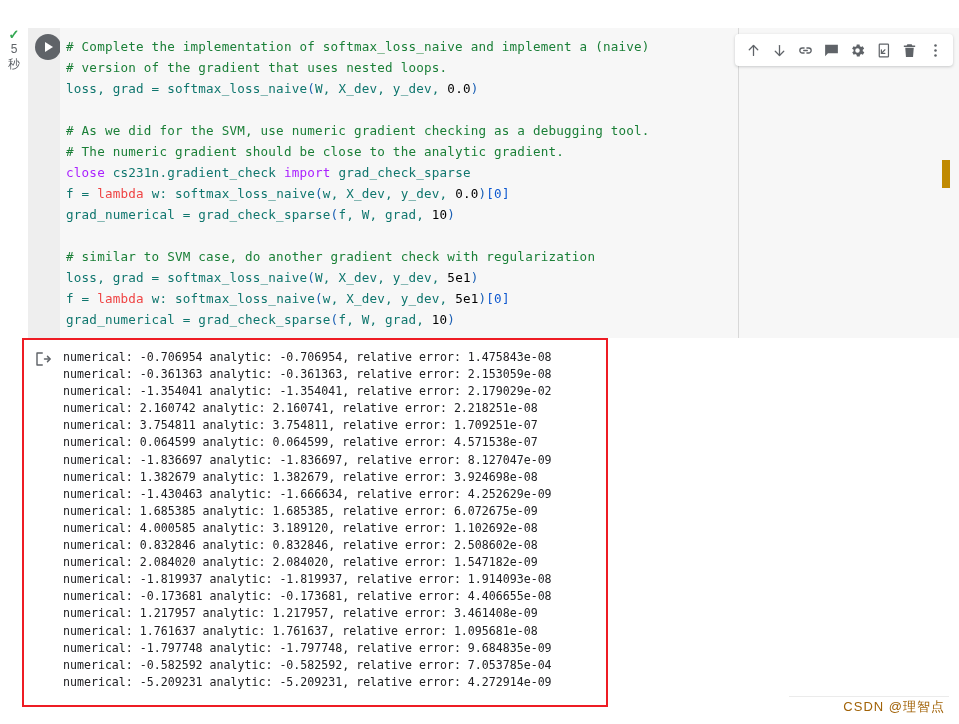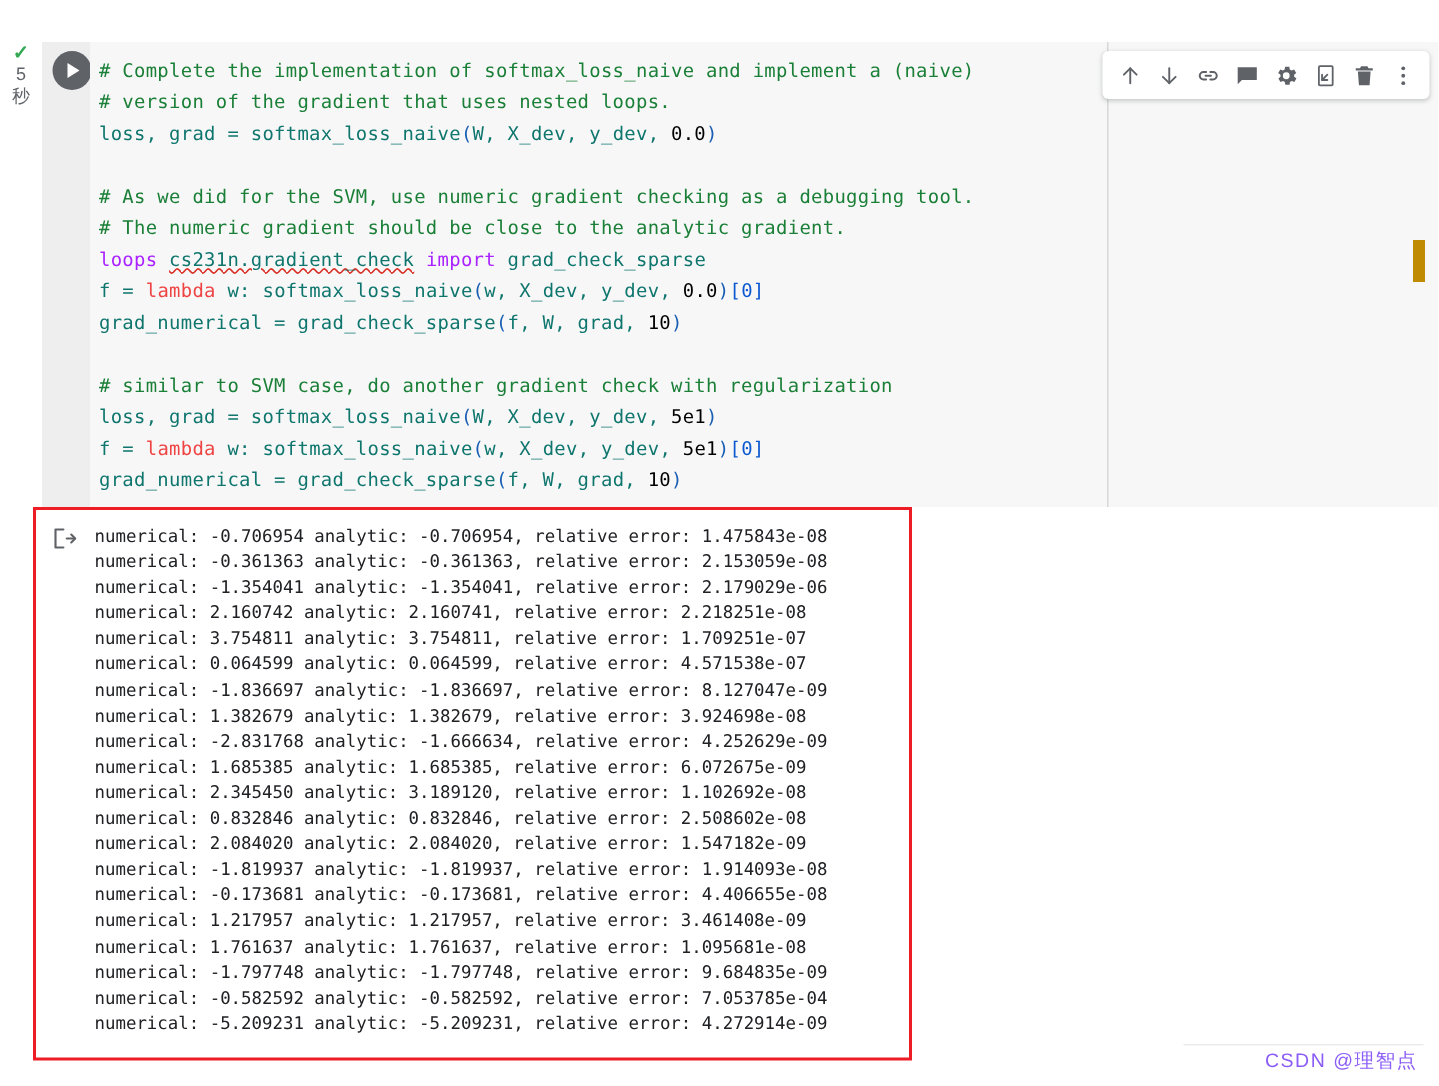--- a/index.html
+++ b/index.html
@@ -95,21 +95,20 @@
     letter-spacing: 0.2px;
   }
   .tok-com { color: #1a7f37; margin-top: 19px; }
   .tok-kw  { color: #aa22ff; }
   .tok-bl  { color: #ef4444; }
   .tok-num { color: #000000; }
   .tok-par { color: #1a5fb4; }
   .tok-brk { color: #0b57d0; }
   .tok-id  { color: #0f766e; }
   .squiggle {
-    text-decoration: underline;
     text-decoration-style: wavy;
     text-decoration-color: #d93025;
     text-decoration-thickness: 1px;
   }
 
   
   .cell-toolbar {
     position: absolute;
     right: 6px; top: 6px;
     height: 32px;
@@ -162,21 +161,21 @@
     white-space: pre;
     color: #202124;
     letter-spacing: 0px;
   }
 
   
   .watermark {
     position: absolute;
     right: 14px; bottom: 8px;
     font-size: 13px;
-    color: #8b5cf6;
+    color: #a16207;
     letter-spacing: 1px;
     user-select: none;
   }
   .wm-rule {
     position: absolute;
     right: 10px; bottom: 27px;
     width: 160px; height: 1px;
     background: #ebebeb;
   }
 </style>
@@ -201,21 +200,21 @@
 
     <div class="code-scroll-right"></div>
 
     <div class="code-area">
       <pre class="code" id="code-pre"><span class="tok-com"># Complete the implementation of softmax_loss_naive and implement a (naive)</span>
 <span class="tok-com"># version of the gradient that uses nested loops.</span>
 <span class="tok-id">loss, grad = softmax_loss_naive</span><span class="tok-par">(</span><span class="tok-id">W, X_dev, y_dev, </span><span class="tok-num">0.0</span><span class="tok-par">)</span>
 
 <span class="tok-com"># As we did for the SVM, use numeric gradient checking as a debugging tool.</span>
 <span class="tok-com"># The numeric gradient should be close to the analytic gradient.</span>
-<span class="tok-kw">loops </span><span class="tok-id squiggle">cs231n.gradient_check</span><span class="tok-kw"> import </span><span class="tok-id">grad_check_sparse</span>
+<span class="tok-kw">close </span><span class="tok-id squiggle">cs231n.gradient_check</span><span class="tok-kw"> import </span><span class="tok-id">grad_check_sparse</span>
 <span class="tok-id">f = </span><span class="tok-bl">lambda</span><span class="tok-id"> w: softmax_loss_naive</span><span class="tok-par">(</span><span class="tok-id">w, X_dev, y_dev, </span><span class="tok-num">0.0</span><span class="tok-par">)</span><span class="tok-brk">[0]</span>
 <span class="tok-id">grad_numerical = grad_check_sparse</span><span class="tok-par">(</span><span class="tok-id">f, W, grad, </span><span class="tok-num">10</span><span class="tok-par">)</span>
 
 <span class="tok-com"># similar to SVM case, do another gradient check with regularization</span>
 <span class="tok-id">loss, grad = softmax_loss_naive</span><span class="tok-par">(</span><span class="tok-id">W, X_dev, y_dev, </span><span class="tok-num">5e1</span><span class="tok-par">)</span>
 <span class="tok-id">f = </span><span class="tok-bl">lambda</span><span class="tok-id"> w: softmax_loss_naive</span><span class="tok-par">(</span><span class="tok-id">w, X_dev, y_dev, </span><span class="tok-num">5e1</span><span class="tok-par">)</span><span class="tok-brk">[0]</span>
 <span class="tok-id">grad_numerical = grad_check_sparse</span><span class="tok-par">(</span><span class="tok-id">f, W, grad, </span><span class="tok-num">10</span><span class="tok-par">)</span></pre>
     </div>
 
     <div class="cell-toolbar">
@@ -275,29 +274,29 @@
   <div class="output-wrap" style="border-color: rgb(238, 28, 36);">
     <div class="output-icon">
       <svg width="18" height="18" viewBox="0 0 24 24" fill="none" stroke="#5f6368" stroke-width="1.9" stroke-linecap="round" stroke-linejoin="round">
         <path d="M11 4H4v16h7"></path>
           <path d="M14 12h7"></path>
           <path d="M18 8.5l3.5 3.5L18 15.5"></path>
       </svg>
     </div>
     <pre class="output" id="output-pre"><span>numerical: -0.706954 analytic: -0.706954, relative error: 1.475843e-08</span>
 <span>numerical: -0.361363 analytic: -0.361363, relative error: 2.153059e-08</span>
-<span>numerical: -1.354041 analytic: -1.354041, relative error: 2.179029e-06</span>
+<span>numerical: -1.354041 analytic: -1.354041, relative error: 2.179029e-02</span>
 <span>numerical: 2.160742 analytic: 2.160741, relative error: 2.218251e-08</span>
 <span>numerical: 3.754811 analytic: 3.754811, relative error: 1.709251e-07</span>
 <span>numerical: 0.064599 analytic: 0.064599, relative error: 4.571538e-07</span>
 <span>numerical: -1.836697 analytic: -1.836697, relative error: 8.127047e-09</span>
 <span>numerical: 1.382679 analytic: 1.382679, relative error: 3.924698e-08</span>
-<span>numerical: -2.831768 analytic: -1.666634, relative error: 4.252629e-09</span>
+<span>numerical: -1.430463 analytic: -1.666634, relative error: 4.252629e-09</span>
 <span>numerical: 1.685385 analytic: 1.685385, relative error: 6.072675e-09</span>
-<span>numerical: 2.345450 analytic: 3.189120, relative error: 1.102692e-08</span>
+<span>numerical: 4.000585 analytic: 3.189120, relative error: 1.102692e-08</span>
 <span>numerical: 0.832846 analytic: 0.832846, relative error: 2.508602e-08</span>
 <span>numerical: 2.084020 analytic: 2.084020, relative error: 1.547182e-09</span>
 <span>numerical: -1.819937 analytic: -1.819937, relative error: 1.914093e-08</span>
 <span>numerical: -0.173681 analytic: -0.173681, relative error: 4.406655e-08</span>
 <span>numerical: 1.217957 analytic: 1.217957, relative error: 3.461408e-09</span>
 <span>numerical: 1.761637 analytic: 1.761637, relative error: 1.095681e-08</span>
 <span>numerical: -1.797748 analytic: -1.797748, relative error: 9.684835e-09</span>
 <span>numerical: -0.582592 analytic: -0.582592, relative error: 7.053785e-04</span>
 <span>numerical: -5.209231 analytic: -5.209231, relative error: 4.272914e-09</span></pre>
   </div>

